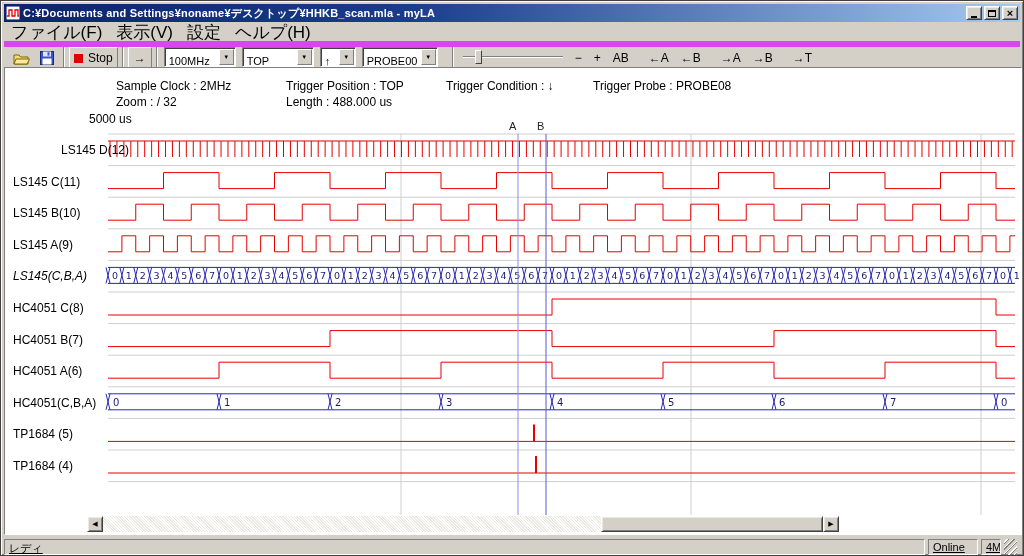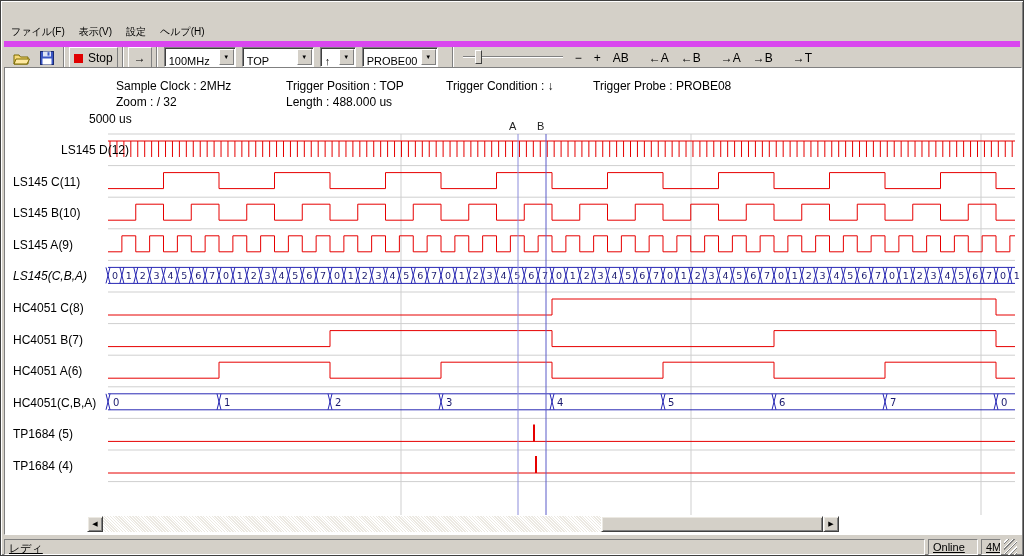--- a/index.html
+++ b/index.html
@@ -21,21 +21,21 @@
              border:1px solid; border-color:#fff #404040 #404040 #fff;
              box-shadow: inset 1px 1px 0 #ece9e2, inset -1px -1px 0 #808080;
              font-size:9px; line-height:12px; text-align:center; color:#000;
              display:flex; align-items:center; justify-content:center; }
   .glyph-min { width:6px; height:2px; background:#000; margin-top:7px; }
   .glyph-max { width:8px; height:7px; border:1px solid #000; border-top-width:2px; }
   .glyph-close { font-size:11px; font-weight:bold; line-height:10px; }
 
   
   .menubar { position:absolute; left:3px; top:22px; right:3px; height:18px;
-             display:flex; align-items:center; font-size:10px; }
+             display:flex; align-items:center; font-size:17px; }
   .menu-item { padding:1px 7px; color:#000; }
 
   
   .toolbar { position:absolute; left:3px; top:40px; right:3px; height:26px;
              display:flex; align-items:flex-start; padding-left:4px;
              border-top:6px solid #d946ef; }
   .tb-sep { width:2px; height:20px; margin:0 3px;
             border-left:1px solid #808080; border-right:1px solid #fff; }
   .tb-btn { height:22px; min-width:24px; display:flex; align-items:center; justify-content:center;
             background:#d4d0c8; font-size:12px; color:#000; padding:0 4px;
@@ -90,20 +90,36 @@
   .sb-online { width:50px; }
   .sb-mem { width:20px; }
   .sb-grip { width:13px; border:none;
              background:repeating-linear-gradient(135deg,transparent 0 2px,#fff 2px 3px,#808080 3px 4px); }
 </style>
 </head>
 <body>
 
 <div class="window">
 
+  <div class="titlebar">
+    <svg class="app-icon" viewBox="0 0 14 14">
+      <rect x="0" y="0" width="14" height="14" fill="#ffffff" stroke="#000080"></rect>
+      <polyline points="1,10 3,10 3,4 6,4 6,10 9,10 9,4 12,4 12,10 13,10" fill="none" stroke="#e00000" stroke-width="1.3"></polyline>
+    </svg>
+    <span class="title-text">C:¥Documents and Settings¥noname¥デスクトップ¥HHKB_scan.mla - myLA</span>
+    <span class="win-btn">
+        <span class="glyph-min"></span>
+      </span>
+    <span class="win-btn">
+        <span class="glyph-max"></span>
+      </span>
+    <span class="win-btn">
+        <span class="glyph-close">×</span>
+      </span>
+  </div>
 
   <div class="menubar">
     <span class="menu-item">ファイル(F)</span>
     <span class="menu-item">表示(V)</span>
     <span class="menu-item">設定</span>
     <span class="menu-item">ヘルプ(H)</span>
   </div>
 
   <div class="toolbar">
     <span class="tb-icon">

